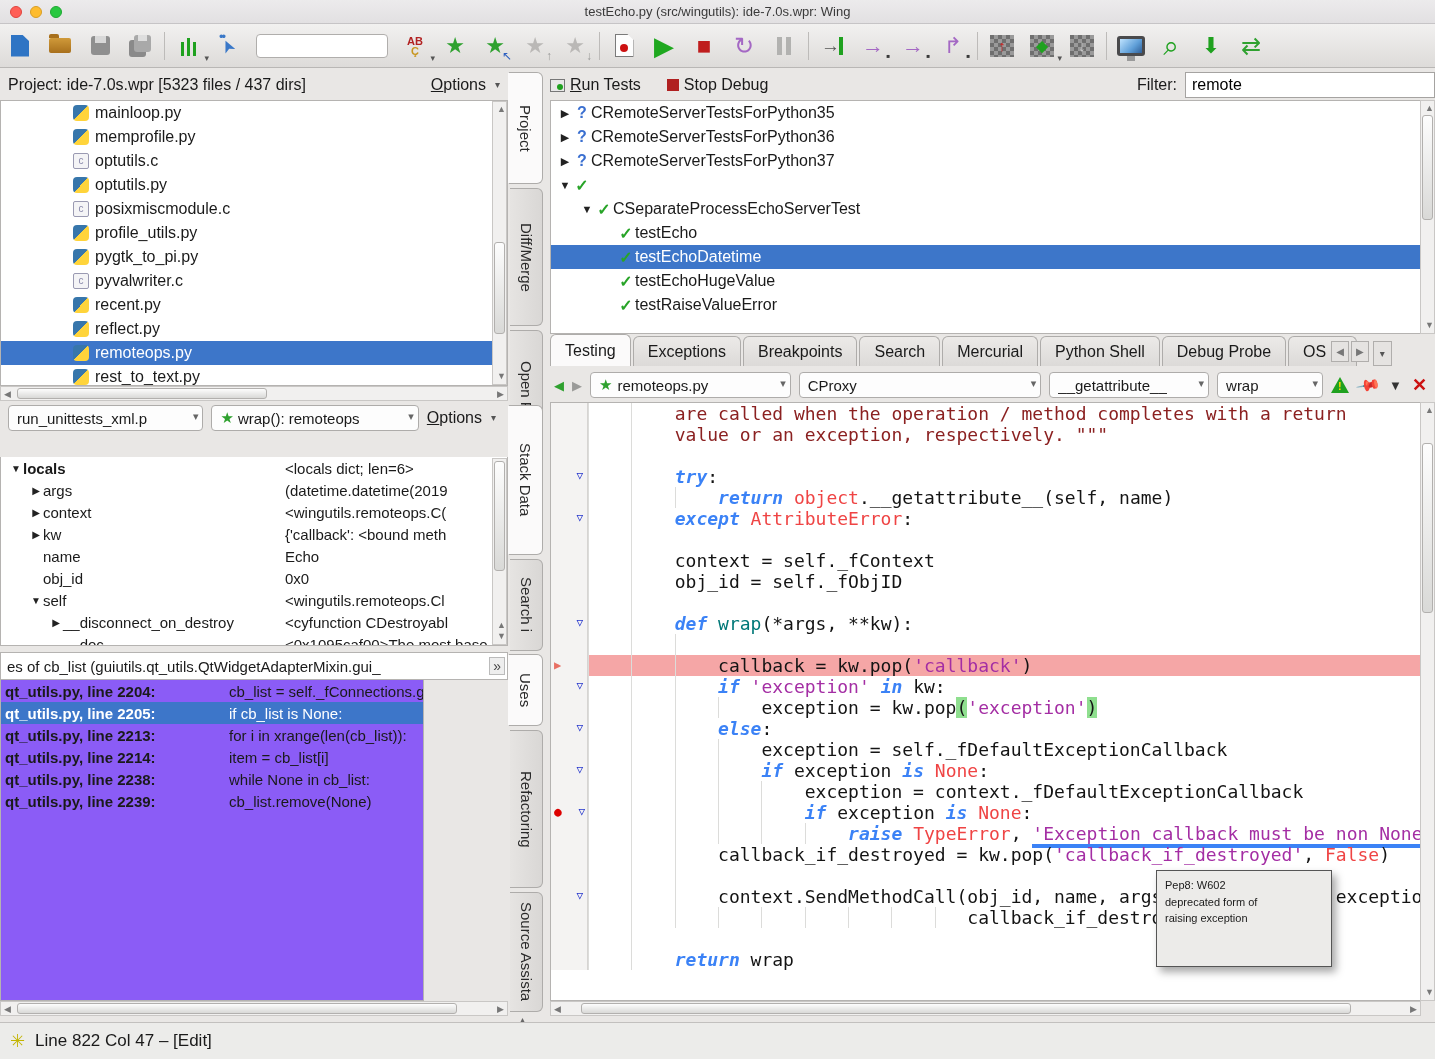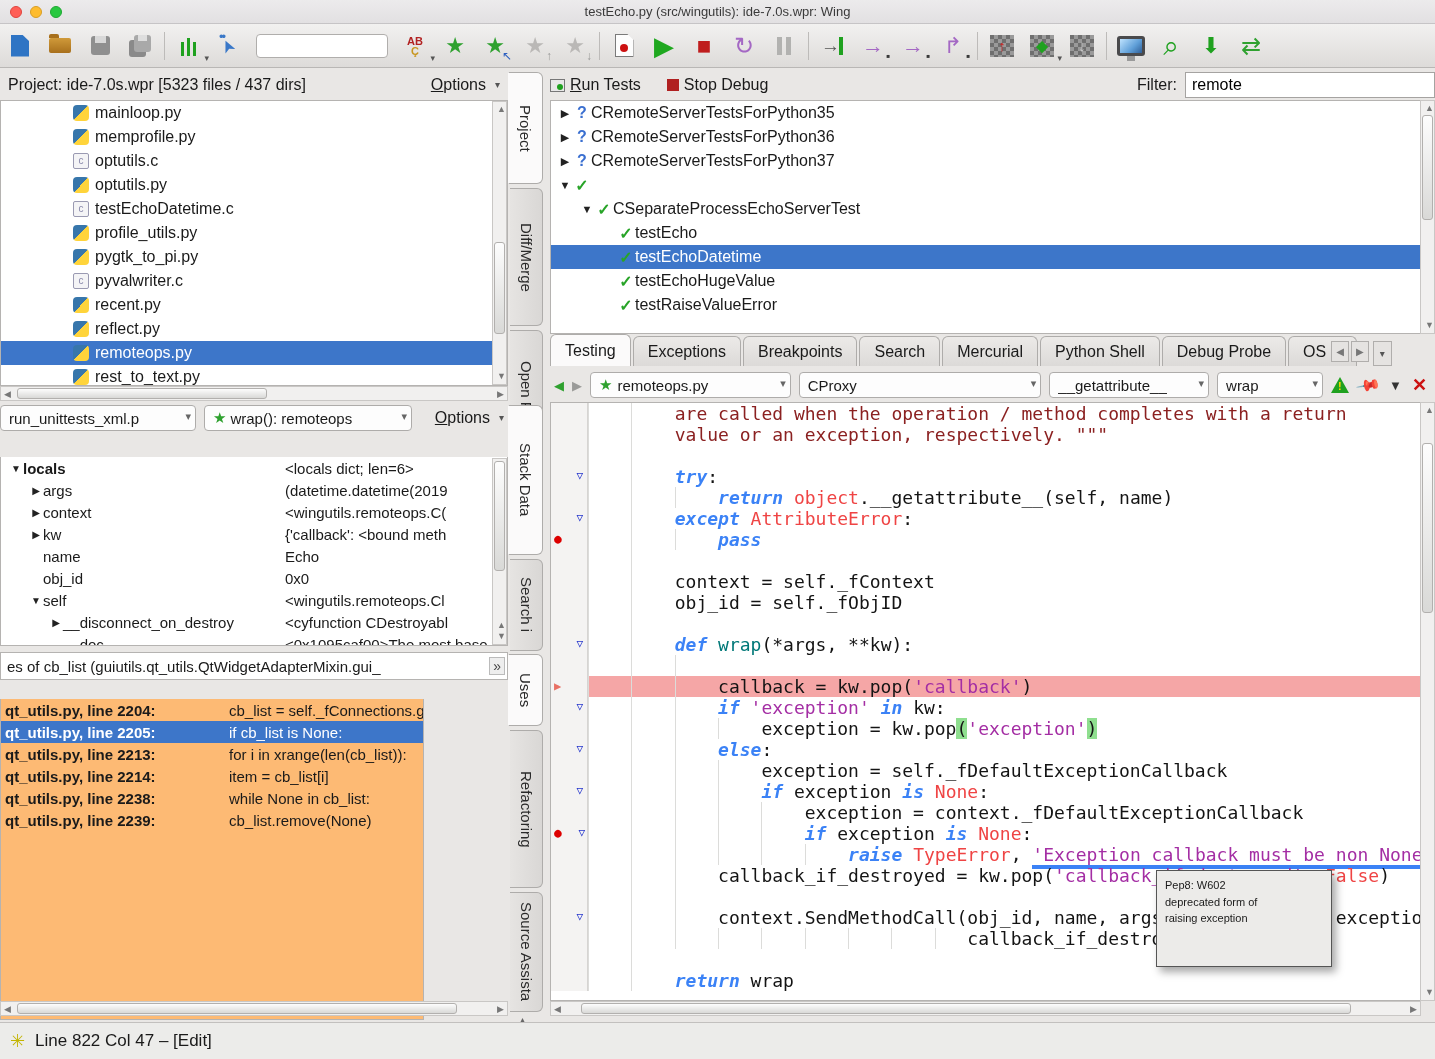--- a/index.html
+++ b/index.html
@@ -73,33 +73,33 @@
   
   .proj-header { position:absolute; left:0; top:70px; width:508px; height:30px; display:flex; align-items:center; padding:0 8px; }
   .proj-header .spacer { flex:1; }
   .proj-list { position:absolute; left:0; top:100px; width:508px; height:286px; background:#fff; border:1px solid #b5b3b1; overflow:hidden; }
   .file-row { height:24px; display:flex; align-items:center; font-size:16px; padding-left:72px; white-space:nowrap; }
   .file-row.sel { background:#3d76c9; color:#fff; }
   .fi { width:16px; height:16px; margin-right:6px; flex:0 0 auto; position:relative; }
   .fi.py { background:linear-gradient(135deg,#3776ab 0 50%,#ffd43b 50% 100%); border-radius:4px; }
   .fi.c { background:#f4f4f6; border:1px solid #9a9ab2; border-radius:2px; font-size:10px; color:#8888aa; text-align:center; line-height:14px; }
 
-  .stack-hdr { position:absolute; left:0; top:403px; width:508px; height:30px; display:flex; align-items:center; gap:8px; padding:0 0; }
+  .stack-hdr { position:absolute; left:0; top:403px; width:508px; height:30px; display:flex; align-items:center; gap:8px; padding:0 8px; }
   .stack-cols { position:absolute; left:0; top:433px; width:508px; height:24px; background:#ececea; border:1px solid #b5b3b1; font-size:15px; display:flex; align-items:center; }
   .stack-cols .c1 { width:278px; padding-left:8px; border-right:1px solid #c5c3c1; height:100%; display:flex; align-items:center; }
   .stack-cols .c2 { padding-left:6px; }
   .stack-body { position:absolute; left:0; top:457px; width:508px; height:189px; background:#fff; border:1px solid #b5b3b1; border-top:none; overflow:hidden; }
   .sd-row { height:22px; display:flex; font-size:15px; align-items:center; white-space:nowrap; }
   .sd-name { display:flex; align-items:center; width:278px; flex:0 0 auto; overflow:visible; }
   .sd-exp { width:14px; font-size:10px; color:#222; text-align:center; flex:0 0 auto; }
   .sd-val { padding-left:6px; overflow:hidden; }
 
   .uses-hdr { position:absolute; left:0; top:652px; width:508px; height:28px; background:#fff; border:1px solid #b5b3b1; font-size:15px; display:flex; align-items:center; padding:0 2px 0 6px; white-space:nowrap; overflow:hidden; }
   .uses-hdr .more { margin-left:auto; color:#444; border:1px solid #bbb; background:#eee; padding:0 3px; font-size:14px; }
-  .uses-body { position:absolute; left:0; top:680px; width:424px; height:321px; background:#fdba74; border:1px solid #b5b3b1; border-top:none; overflow:hidden;margin-top:19px; }
+  .uses-body { position:absolute; left:0; top:680px; width:424px; height:321px; background:#8b5cf6; border:1px solid #b5b3b1; border-top:none; overflow:hidden; }
   .use-row { height:22px; display:flex; font-size:15px; align-items:center; white-space:nowrap; }
   .use-row.sel { background:#3d76c9; color:#fff; }
   .use-loc { font-weight:bold; width:228px; flex:0 0 auto; padding-left:4px; }
 
   
   .vstrip { position:absolute; left:508px; top:70px; width:37px; height:947px; }
   .vtab { position:absolute; left:2px; width:33px; background:linear-gradient(to right,#e6e4e2,#d9d7d5);
     border:1px solid #aeacaa; border-left:none; border-radius:0 6px 6px 0;
     writing-mode:vertical-rl; display:flex; align-items:center; justify-content:center;
     font-size:15px; color:#2a2a2a; white-space:nowrap; overflow:hidden; }
@@ -310,21 +310,21 @@
       <div class="file-row">
         <span class="fi c">c</span>
         <span>optutils.c</span>
       </div>
       <div class="file-row">
         <span class="fi py"></span>
         <span>optutils.py</span>
       </div>
       <div class="file-row">
         <span class="fi c">c</span>
-        <span>testEchoDatetime.c</span>
+        <span>posixmiscmodule.c</span>
       </div>
       <div class="file-row">
         <span class="fi py"></span>
         <span>profile_utils.py</span>
       </div>
       <div class="file-row">
         <span class="fi py"></span>
         <span>pygtk_to_pi.py</span>
       </div>
       <div class="file-row">
@@ -595,21 +595,20 @@
     </span>
   </div>
 
   <div class="editor" id="editor">
       <div class="line"><span class="lgut"></span><span class="lbody"><span class="ind">        </span><span class="ds">are called when the operation / method completes with a return</span></span></div>
       <div class="line"><span class="lgut"></span><span class="lbody"><span class="ind">        </span><span class="ds">value or an exception, respectively. """</span></span></div>
       <div class="line"><span class="lgut"></span><span class="lbody"><span class="ind">        </span></span></div>
       <div class="line"><span class="lgut g-fold"></span><span class="lbody"><span class="ind">        </span><span class="kw">try</span><span class="tx">:</span></span></div>
       <div class="line"><span class="lgut"></span><span class="lbody"><span class="ind">            </span><span class="kw">return</span><span class="tx"> </span><span class="bi">object</span><span class="tx">.__getattribute__(self, name)</span></span></div>
       <div class="line"><span class="lgut g-fold"></span><span class="lbody"><span class="ind">        </span><span class="kw">except</span><span class="tx"> </span><span class="bi">AttributeError</span><span class="tx">:</span></span></div>
-      <div class="line"><span class="lgut g-bp"></span><span class="lbody"><span class="ind">            </span><span class="kw">pass</span></span></div>
       <div class="line"><span class="lgut"></span><span class="lbody"><span class="ind">        </span></span></div>
       <div class="line"><span class="lgut"></span><span class="lbody"><span class="ind">        </span><span class="tx">context = self._fContext</span></span></div>
       <div class="line"><span class="lgut"></span><span class="lbody"><span class="ind">        </span><span class="tx">obj_id = self._fObjID</span></span></div>
       <div class="line"><span class="lgut"></span><span class="lbody"><span class="ind">        </span></span></div>
       <div class="line"><span class="lgut g-fold"></span><span class="lbody"><span class="ind">        </span><span class="kw">def</span><span class="tx"> </span><span class="fn">wrap</span><span class="tx">(*args, **kw):</span></span></div>
       <div class="line"><span class="lgut"></span><span class="lbody"><span class="ind">            </span></span></div>
       <div class="line hl"><span class="lgut g-arrow"></span><span class="lbody"><span class="ind">            </span><span class="tx">callback = kw.pop(</span><span class="st">'callback'</span><span class="tx">)</span></span></div>
       <div class="line"><span class="lgut g-fold"></span><span class="lbody"><span class="ind">            </span><span class="kw">if</span><span class="tx"> </span><span class="st">'exception'</span><span class="tx"> </span><span class="kw">in</span><span class="tx"> kw:</span></span></div>
       <div class="line"><span class="lgut"></span><span class="lbody"><span class="ind">                </span><span class="tx">exception = kw.pop</span><span class="hp">(</span><span class="st">'exception'</span><span class="hp">)</span></span></div>
       <div class="line"><span class="lgut g-fold"></span><span class="lbody"><span class="ind">            </span><span class="kw">else</span><span class="tx">:</span></span></div>

